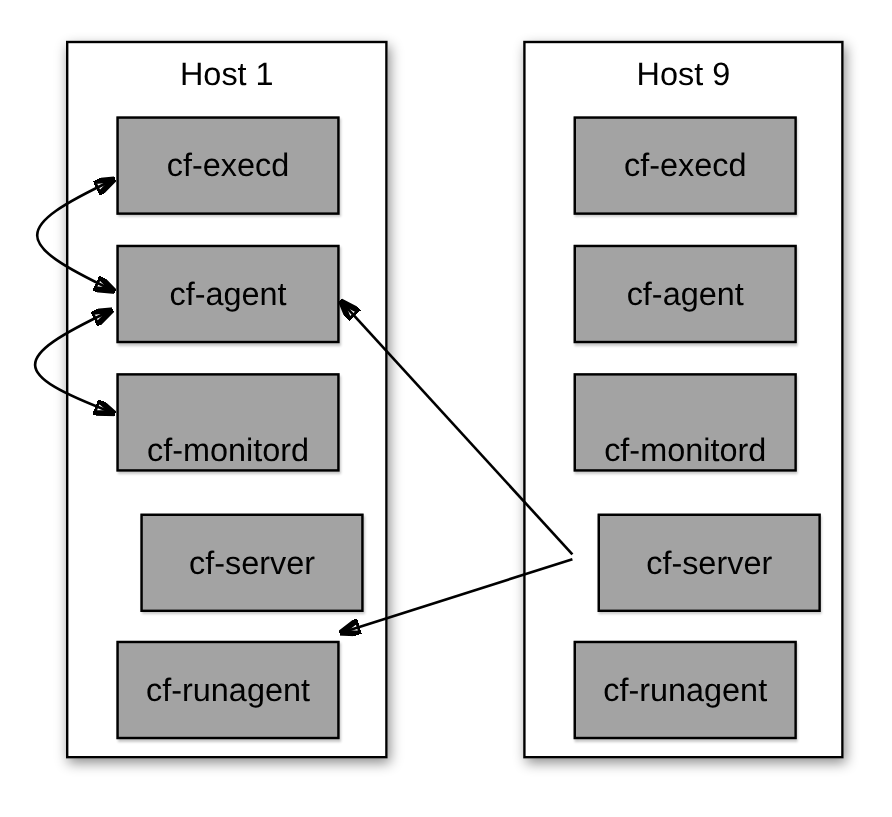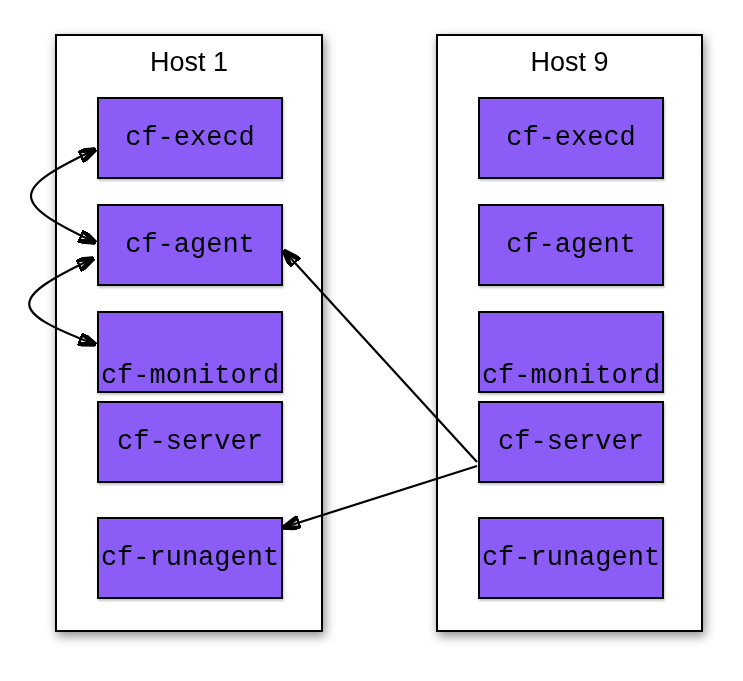--- a/index.html
+++ b/index.html
@@ -34,40 +34,39 @@
     text-align: center;
     font-size: 27px;
     line-height: 30px;
     color: #000000;
   }
   .component-box {
     position: absolute;
     left: 40px;
     width: 186px;
     height: 82px;
-    background: #8b5cf6;
+    background: #a3a3a3;
     border: 2px solid #000000;
     box-sizing: border-box;
     box-shadow: 1px 2px 2px rgba(0, 0, 0, 0.22);
     display: flex;
     align-items: center;
     justify-content: center;
-    font-family: Liberation Mono, monospace;
   }
   .component-box .component-label {
     font-size: 27px;
     color: #000000;
     white-space: nowrap;
   }
   
   .slot-0 { top: 61px;  }
   .slot-1 { top: 168px; }
   .slot-2 { top: 275px; align-items: flex-end; }
-  .slot-3 { top: 365px; }
-  .slot-4 { top: 481px; }
+  .slot-3 { top: 392px; margin-left: 20px; }
+  .slot-4 { top: 498px; }
   .arrow-layer {
     position: absolute;
     left: 0;
     top: 0;
     width: 743px;
     height: 681px;
     pointer-events: none;
   }
   .arrow-layer path {
     stroke: #000000;

